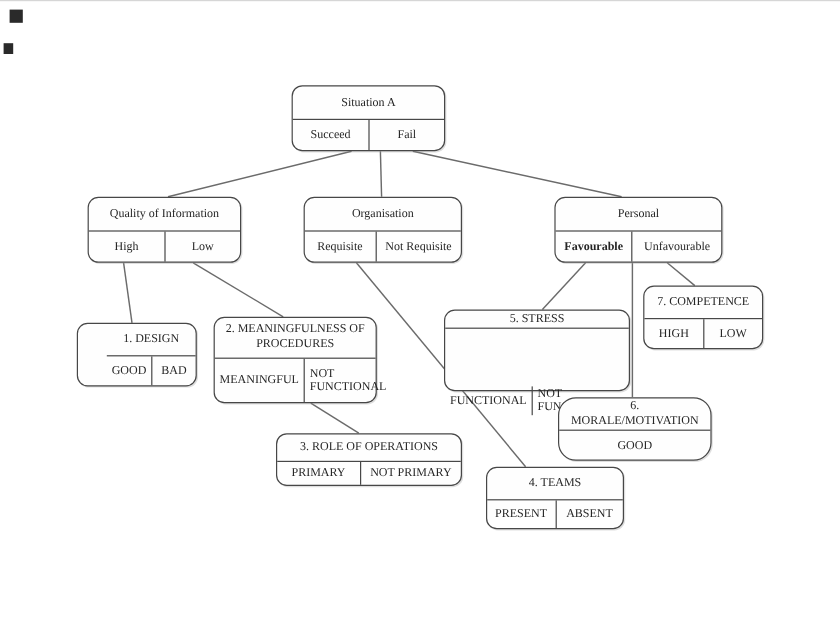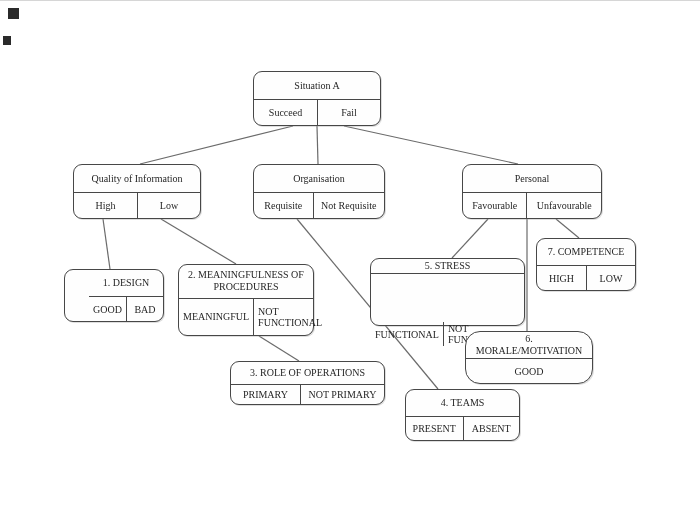--- a/index.html
+++ b/index.html
@@ -61,21 +61,21 @@
     <line x1="344" y1="125" x2="518" y2="163"></line>
     <line x1="103" y1="218" x2="110" y2="268"></line>
     <line x1="161" y1="218" x2="236" y2="263"></line>
     <line x1="297" y1="218" x2="438" y2="388"></line>
     <line x1="259" y1="335" x2="299" y2="360"></line>
     <line x1="488" y1="218" x2="452" y2="257"></line>
     <line x1="527" y1="218" x2="527" y2="330"></line>
     <line x1="556" y1="218" x2="579" y2="237"></line>
   </svg>
 
-  <div class="node" style="left:253px;top:70px;width:128px;height:55px;">
+  <div class="node" style="left:243px;top:70px;width:128px;height:55px;">
     <div class="node-title">Situation A</div>
     <div class="node-cells">
       <div class="cell">Succeed</div>
       <div class="cell">Fail</div>
     </div>
   </div>
 
   <div class="node" style="left:73px;top:163px;width:128px;height:55px;">
     <div class="node-title">Quality of Information</div>
     <div class="node-cells">
@@ -88,21 +88,21 @@
     <div class="node-title">Organisation</div>
     <div class="node-cells">
       <div class="cell" style="flex:0 0 45%;">Requisite</div>
       <div class="cell">Not Requisite</div>
     </div>
   </div>
 
   <div class="node" style="left:462px;top:163px;width:140px;height:55px;">
     <div class="node-title">Personal</div>
     <div class="node-cells">
-      <div class="cell" style="flex:0 0 46%;">Favourable</div>
+      <div class="cell" style="flex:0 0 46%;font-weight:bold;">Favourable</div>
       <div class="cell">Unfavourable</div>
     </div>
   </div>
 
   <div class="node" style="left:536px;top:237px;width:100px;height:53px;">
     <div class="node-title">7. COMPETENCE</div>
     <div class="node-cells">
       <div class="cell">HIGH</div>
       <div class="cell">LOW</div>
     </div>

